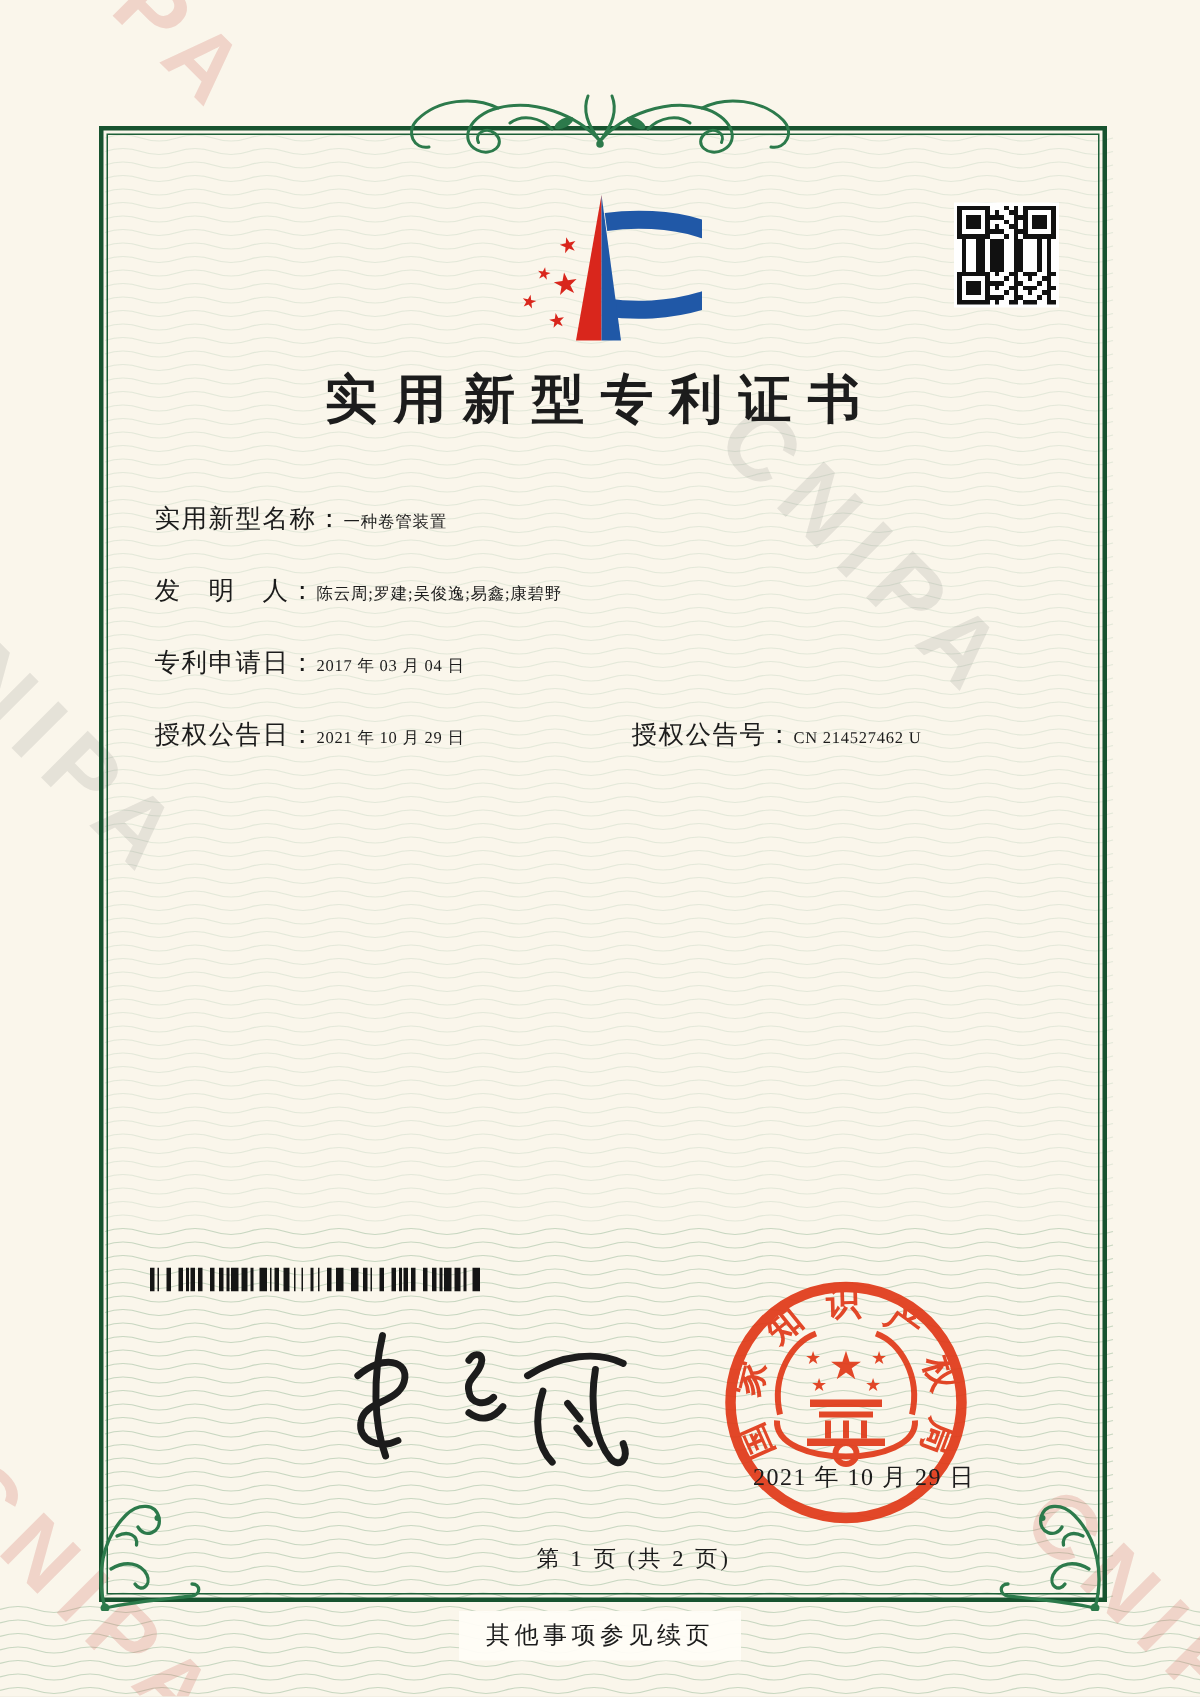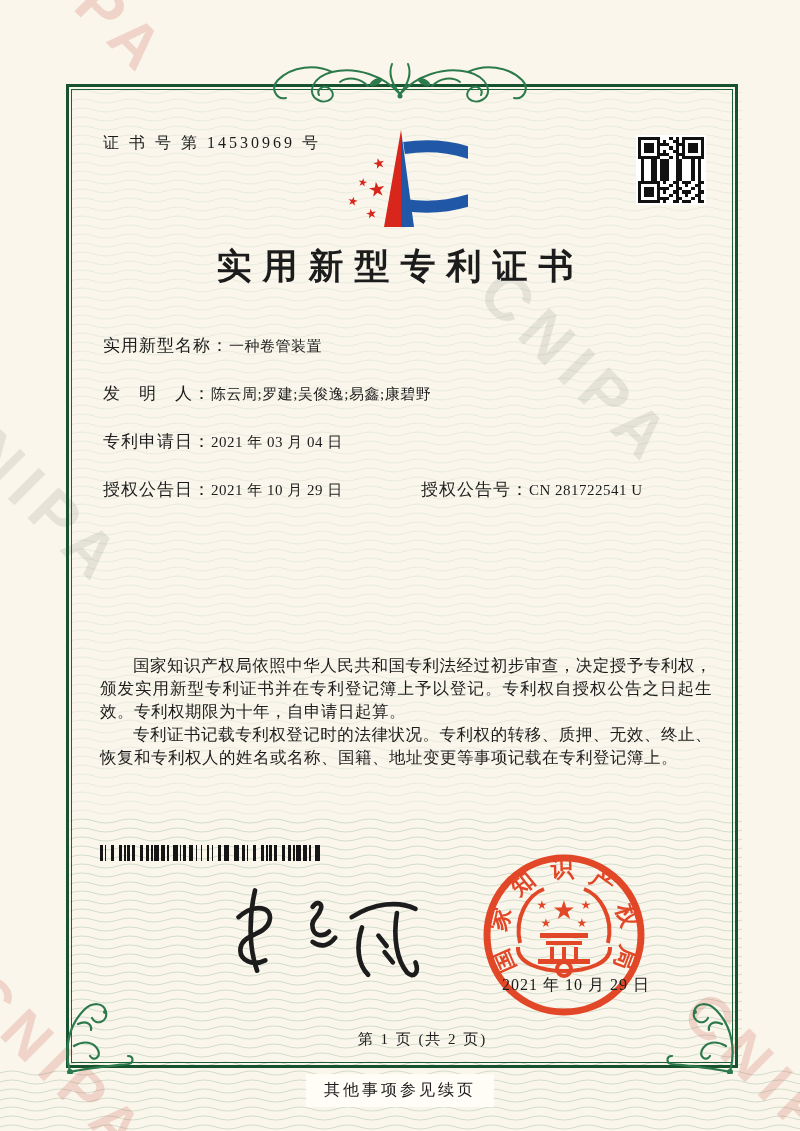--- a/index.html
+++ b/index.html
@@ -15,21 +15,21 @@
   #frame{position:absolute;left:66px;top:84px;width:666px;height:978px;border:3px solid #17532f;z-index:2;}
   #frame-inner{position:absolute;left:2px;top:2px;right:2px;bottom:2px;border:1px solid #1d6038;}
   .content{position:absolute;z-index:3;color:#1c1c1c;}
   #cert-no{left:103px;top:133px;font-size:16px;letter-spacing:3px;}
   #logo{left:338px;top:124px;width:130px;height:110px;}
   #qr{left:636px;top:135px;width:70px;height:70px;background:#fff;padding:2px;box-sizing:border-box;}
   #title{left:67px;right:66px;top:243px;text-align:center;font-size:35px;font-weight:bold;letter-spacing:11px;}
   #fields{left:103px;right:88px;top:334px;}
   .frow{height:48px;position:relative;white-space:nowrap;}
   .flabel{font-size:17px;letter-spacing:1px;white-space:pre;}
-  .fvalue{font-size:15px;letter-spacing:0.5px;}
+  .fvalue{font-size:11px;letter-spacing:0.5px;}
   .fcell2{position:absolute;left:318px;top:0;}
   #paras{left:100px;right:88px;top:654px;}
   #paras p{margin:0;text-indent:2em;font-size:16.5px;line-height:23px;letter-spacing:0.5px;text-align:justify;}
   #barcode{left:100px;top:845px;width:222px;height:16px;display:flex;overflow:hidden;}
   #signer{left:113px;top:901px;font-family:"Liberation Sans","DejaVu Sans",sans-serif;font-size:17px;line-height:36px;color:#222;}
   #signature{left:222px;top:876px;width:210px;height:108px;}
   #seal{left:480px;top:851px;width:168px;height:168px;opacity:0.92;}
   #seal-date{left:502px;top:975px;font-size:16px;letter-spacing:1px;z-index:4;}
   #page-info{left:67px;right:66px;top:1030px;text-align:center;font-size:15px;letter-spacing:2px;margin-left:44px;}
   #cont-note{left:0;right:0;top:1074px;text-align:center;}
@@ -207,21 +207,20 @@
       <path d="M12,82 C30,78 52,76 70,74 C76,73 76,66 70,66"></path>
       <path d="M16,56 C26,50 36,52 40,60 C43,67 36,72 32,66"></path>
       <path d="M20,34 C28,30 34,34 33,40"></path>
     </g>
     <g fill="#2c7a4b">
         <circle cx="66" cy="82" r="3"></circle>
         <circle cx="31" cy="22" r="2"></circle>
       </g>
   </svg>
 
-  <div id="cert-no" class="content">证 书 号 第 14530969 号</div>
 
   <svg id="logo" class="content" viewBox="0 0 130 110">
     <path d="M66,24 A70,30 0 1 1 66,81" fill="none" stroke="#2058a7" stroke-width="12"></path>
     <polygon points="63,6 46,103 63,103" fill="#d9261c"></polygon>
     <polygon points="63,6 63,103 76,103" fill="#2058a7"></polygon>
     <g fill="#d9261c" font-family="'DejaVu Sans',sans-serif" text-anchor="middle">
       <text x="42" y="44" font-size="14" transform="rotate(-14 42 44)">★</text>
       <text x="24" y="62" font-size="11" transform="rotate(10 24 62)">★</text>
       <text x="40" y="72" font-size="20" transform="rotate(-8 40 72)">★</text>
       <text x="14" y="81" font-size="12" transform="rotate(12 14 81)">★</text>
@@ -476,34 +475,30 @@
   <div id="title" class="content">实用新型专利证书</div>
 
   <div id="fields" class="content">
     <div class="frow">
       <span class="flabel">实用新型名称：</span><span class="fvalue">一种卷管装置</span>
     </div>
     <div class="frow">
       <span class="flabel">发　明　人：</span><span class="fvalue">陈云周;罗建;吴俊逸;易鑫;康碧野</span>
     </div>
     <div class="frow">
-      <span class="flabel">专利申请日：</span><span class="fvalue">2021 年 03 月 04 日</span>
+      <span class="flabel">专利申请日：</span><span class="fvalue">2017 年 03 月 04 日</span>
     </div>
     <div class="frow">
       <span class="flabel">授权公告日：</span><span class="fvalue">2021 年 10 月 29 日</span>
       <span class="fcell2">
-        <span class="flabel">授权公告号：</span><span class="fvalue">CN 281722541 U</span>
+        <span class="flabel">授权公告号：</span><span class="fvalue">CN 214527462 U</span>
       </span>
     </div>
   </div>
 
-  <div id="paras" class="content">
-    <p>国家知识产权局依照中华人民共和国专利法经过初步审查，决定授予专利权，颁发实用新型专利证书并在专利登记簿上予以登记。专利权自授权公告之日起生效。专利权期限为十年，自申请日起算。</p>
-    <p>专利证书记载专利权登记时的法律状况。专利权的转移、质押、无效、终止、恢复和专利权人的姓名或名称、国籍、地址变更等事项记载在专利登记簿上。</p>
-  </div>
 
   <div id="barcode" class="content">
       <div style="width: 3.2px; height: 100%; flex: 0 0 auto; background: rgb(21, 21, 21);"></div>
       <div style="width: 1.6px; height: 100%; flex: 0 0 auto; background: transparent;"></div>
       <div style="width: 1.6px; height: 100%; flex: 0 0 auto; background: rgb(21, 21, 21);"></div>
       <div style="width: 4.8px; height: 100%; flex: 0 0 auto; background: transparent;"></div>
       <div style="width: 3.2px; height: 100%; flex: 0 0 auto; background: rgb(21, 21, 21);"></div>
       <div style="width: 4.8px; height: 100%; flex: 0 0 auto; background: transparent;"></div>
       <div style="width: 3.2px; height: 100%; flex: 0 0 auto; background: rgb(21, 21, 21);"></div>
       <div style="width: 1.6px; height: 100%; flex: 0 0 auto; background: transparent;"></div>

